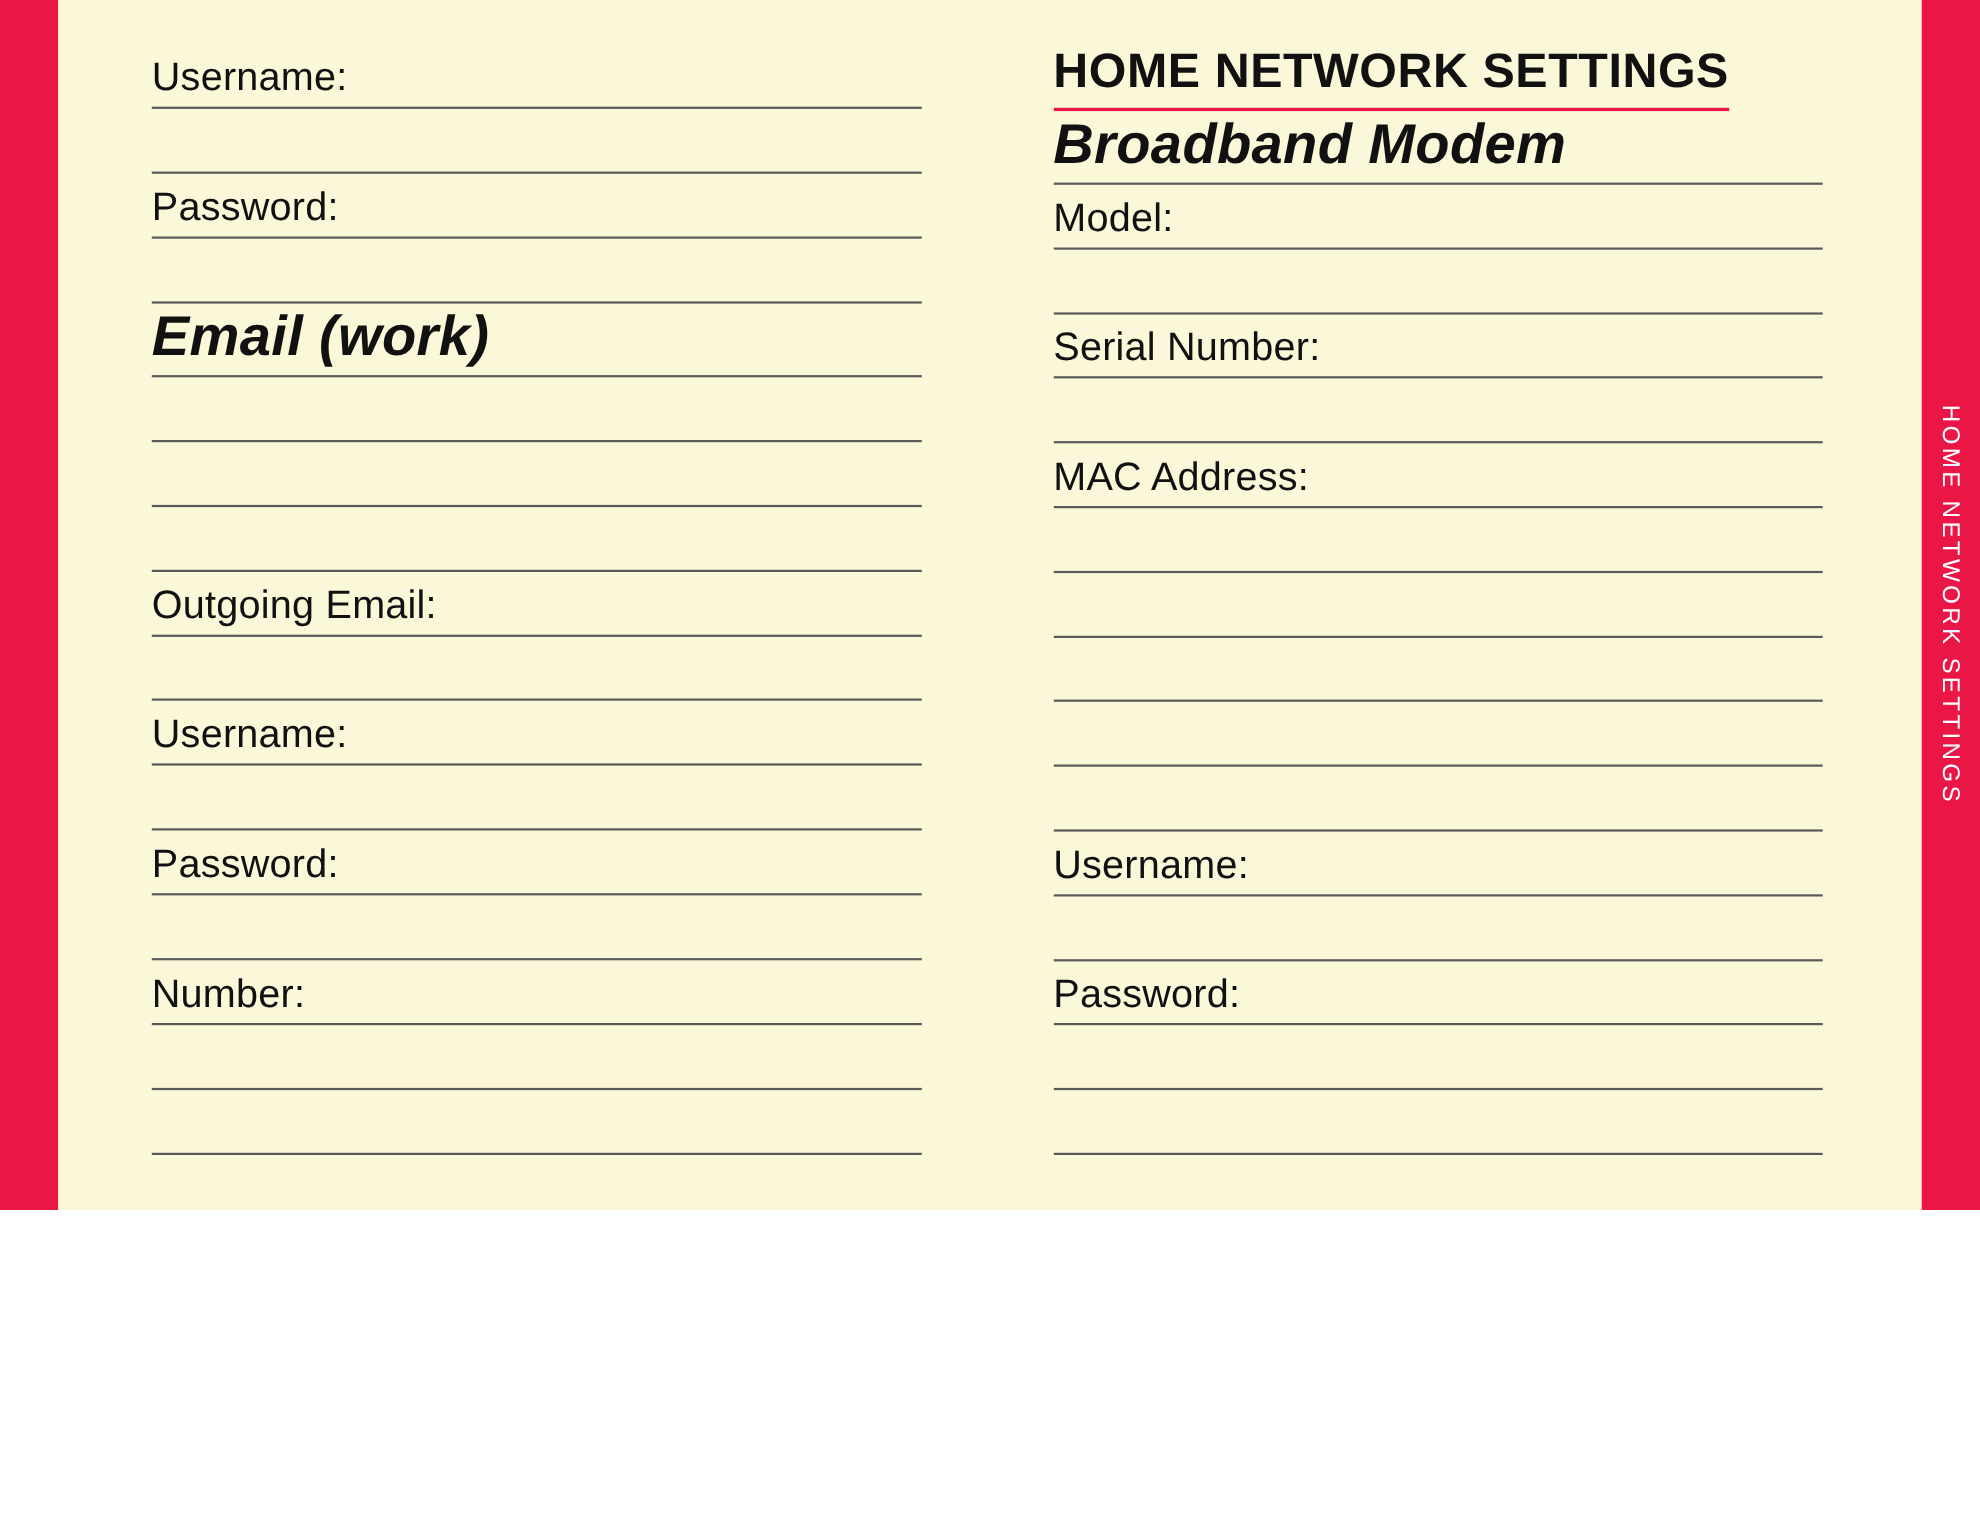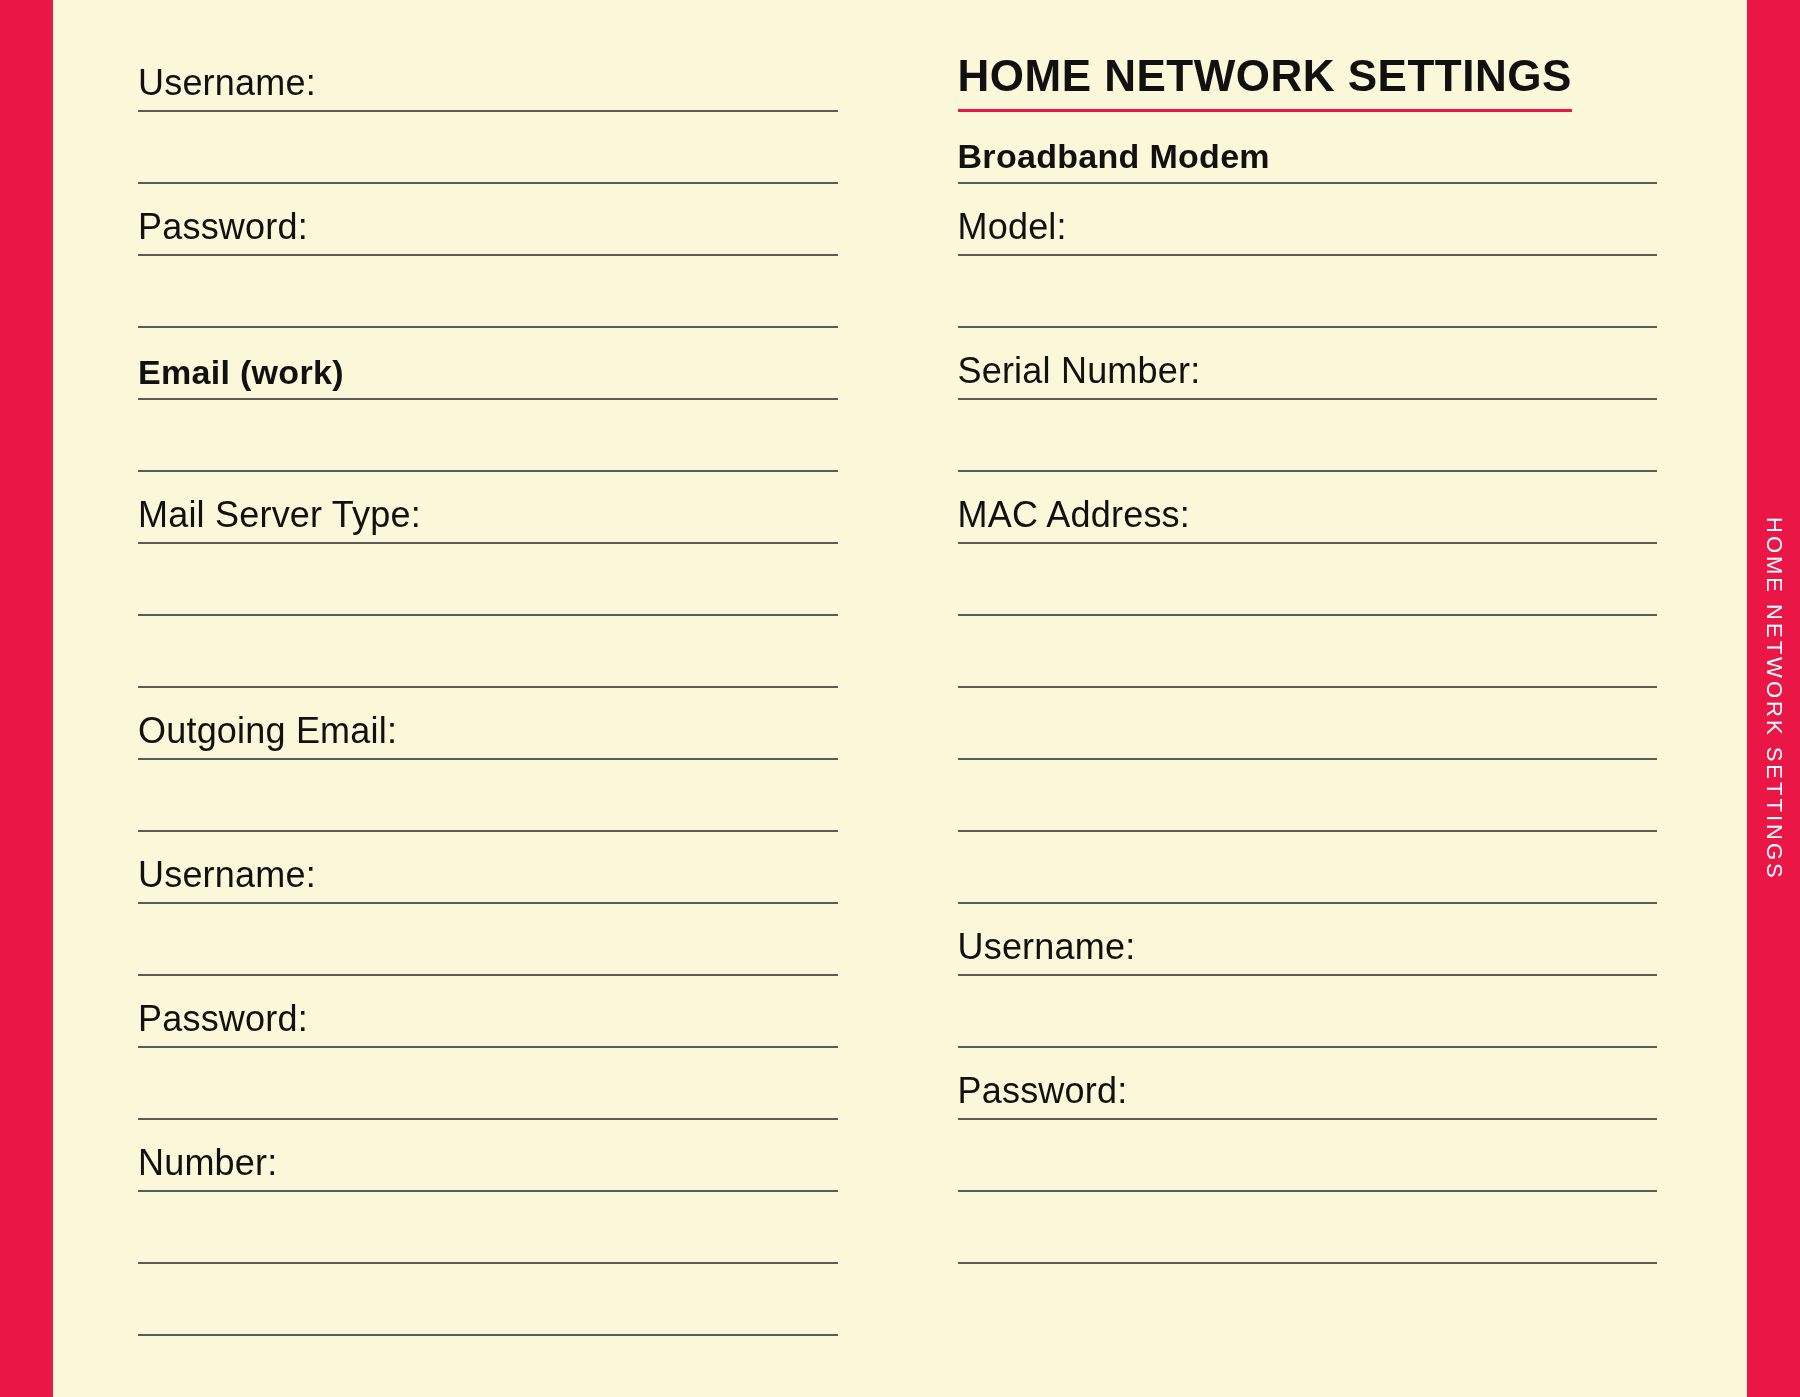--- a/index.html
+++ b/index.html
@@ -3,21 +3,21 @@
 <meta charset="utf-8">
 <style>
   * { box-sizing: border-box; margin: 0; padding: 0; }
   html, body { width: 1800px; height: 1397px; overflow: hidden; }
   body {
     font-family: "Helvetica Neue", Helvetica, Arial, sans-serif;
     background: #ffffff;
   }
   .frame {
     width: 1800px;
-    height: 1397px;
+    height: 1100px;
     display: flex;
     flex-direction: row;
   }
   .red-border-left, .red-border-right {
     background: #ea1746;
     height: 100%;
   }
   .red-border-left { width: 53px; flex: 0 0 53px; }
   .red-border-right { width: 53px; flex: 0 0 53px; position: relative; display:flex; align-items:center; justify-content:center;}
   .page {
@@ -45,26 +45,27 @@
   }
   .field-label {
     font-size: 36px;
     font-weight: 400;
     color: #111;
     font-family: "Helvetica Neue Condensed", "Arial Narrow", "Helvetica Neue", Arial, sans-serif;
     font-stretch: condensed;
     letter-spacing: 0.2px;
   }
   .section-title {
-    font-size: 34px;
+    font-size: 51px;
     font-weight: 700;
     color: #111;
     font-family: "Helvetica Neue Condensed", "Arial Narrow", "Helvetica Neue", Arial, sans-serif;
     font-stretch: condensed;
     letter-spacing: 0.3px;
+    font-style: italic;
   }
   .page-heading {
     font-size: 44px;
     font-weight: 800;
     color: #111;
     font-family: "Helvetica Neue Condensed", "Arial Narrow", "Helvetica Neue", Arial, sans-serif;
     font-stretch: condensed;
     letter-spacing: 0.5px;
     border-bottom: 3px solid #ea1746;
     padding-bottom: 8px;
@@ -112,23 +113,20 @@
         </div>
 
       <div class="line sectionrow">
           <span class="section-title">Email (work)</span>
         </div>
 
       <div class="line">
           <span class="field-label"></span>
         </div>
       <div class="line">
-          <span class="field-label">Mail Server Type:</span>
-        </div>
-      <div class="line">
           <span class="field-label"></span>
         </div>
       <div class="line">
           <span class="field-label"></span>
         </div>
       <div class="line">
           <span class="field-label">Outgoing Email:</span>
         </div>
       <div class="line">
           <span class="field-label"></span>

